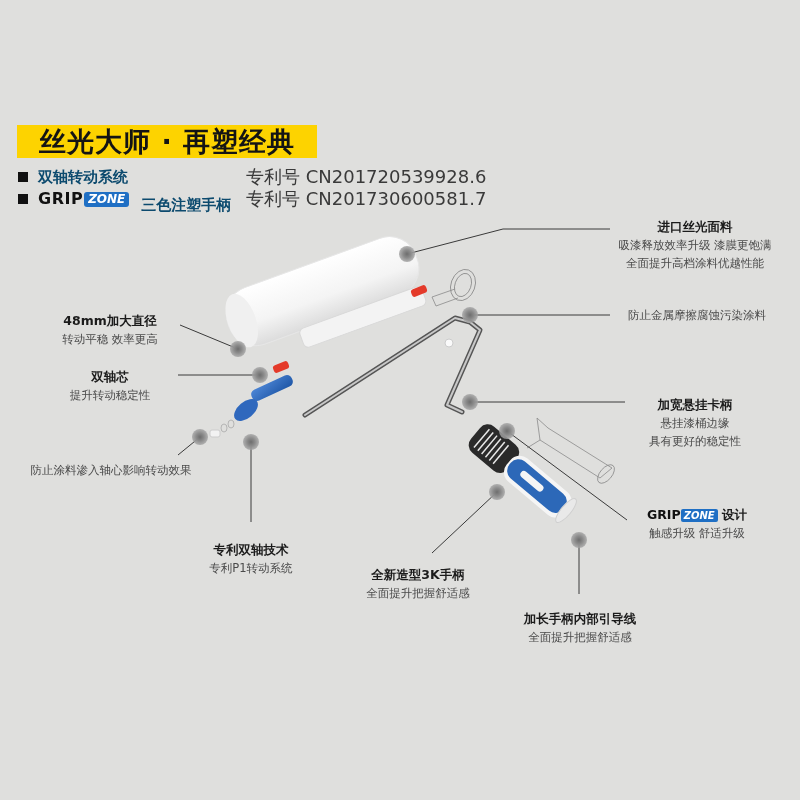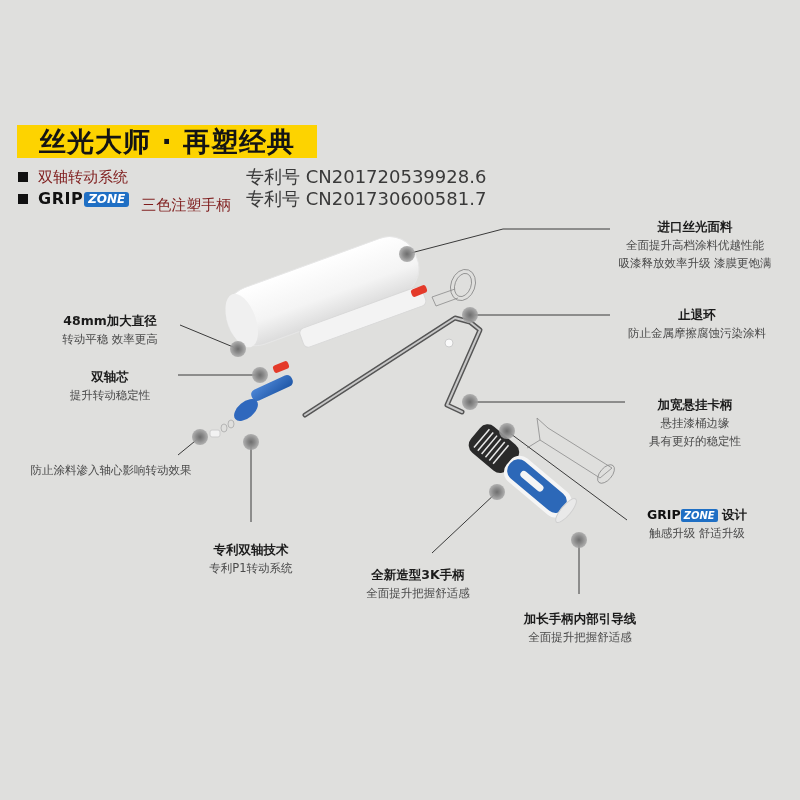--- a/index.html
+++ b/index.html
@@ -18,21 +18,21 @@
     font-weight: bold; font-size: 27px; line-height: 33px;
     color: #141414; letter-spacing: 1px;
     white-space: nowrap;
   }
   .feature-row {
     left: 18px; height: 20px;
     font-size: 15px; line-height: 20px; white-space: nowrap;
     display: flex; align-items: center;
   }
   .sq { width: 10px; height: 10px; background: #111; margin-right: 10px; display: inline-block; }
-  .feat-name { font-weight: normal; color: #7f1d1d; text-align: right; }
+  .feat-name { font-weight: bold; color: #0c4a6e; text-align: right; }
   .grip { font-weight: bold; font-size: 16px; color: #111; letter-spacing: 0.5px; }
   .zone {
     display: inline-block; background: #1f6fc4; color: #fff;
     font-weight: bold; font-style: italic; font-size: 12px;
     padding: 0 4px; border-radius: 3px; line-height: 15px; margin-left: 1px;
   }
   .patent { position: absolute; left: 246px; color: #3a3a3a; font-size: 18px; white-space: nowrap; }
   .callout { position: absolute; text-align: center; white-space: nowrap; }
   .callout .t { font-weight: bold; font-size: 12.5px; color: #1b1b1b; line-height: 18px; }
   .callout .d { font-size: 11.5px; color: #4a4a4a; line-height: 18px; }
@@ -159,26 +159,25 @@
     <circle cx="260" cy="375" r="8"></circle>
     <circle cx="200" cy="437" r="8"></circle>
     <circle cx="251" cy="442" r="8"></circle>
     <circle cx="497" cy="492" r="8"></circle>
     <circle cx="579" cy="540" r="8"></circle>
   </g>
 </svg>
 
 <div class="callout" style="left:602px; top:218px; width:186px;">
   <div class="t">进口丝光面料</div>
+  <div class="d">吸漆释放效率升级 漆膜更饱满</div>
   <div class="d">全面提升高档涂料优越性能</div>
-  <div class="d">吸漆释放效率升级 漆膜更饱满</div>
 </div>
 
 <div class="callout" style="left:612px; top:306px; width:170px;">
-  <div class="t">止退环</div>
   <div class="d">防止金属摩擦腐蚀污染涂料</div>
 </div>
 
 <div class="callout" style="left:630px; top:396px; width:130px;">
   <div class="t">加宽悬挂卡柄</div>
   <div class="d">悬挂漆桶边缘</div>
   <div class="d">具有更好的稳定性</div>
 </div>
 
 <div class="callout" style="left:627px; top:506px; width:140px;">

